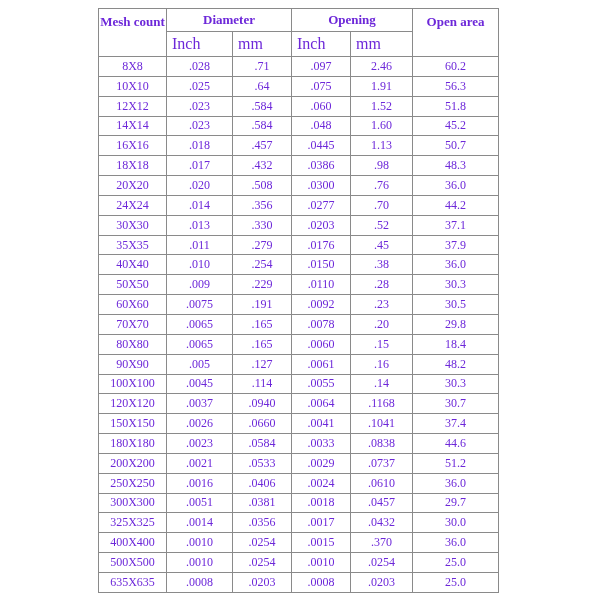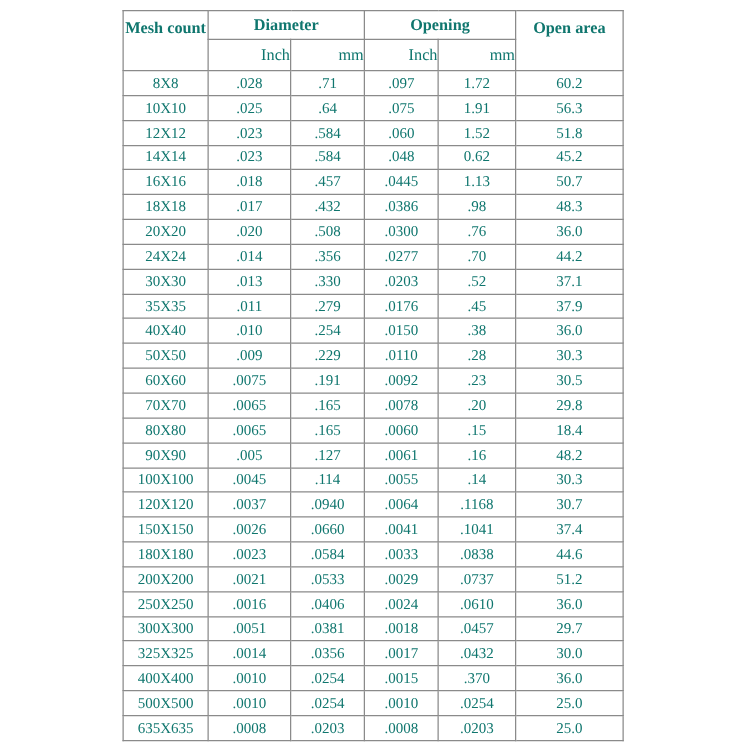--- a/index.html
+++ b/index.html
@@ -6,21 +6,21 @@
     margin: 0;
     padding: 0;
     background: #ffffff;
   }
   .page {
     position: relative;
     width: 508px;
     height: 600px;
     background: #ffffff;
     font-family: "Liberation Serif", "DejaVu Serif", serif;
-    color: #0f766e;
+    color: #6d28d9;
     overflow: hidden;
     padding-left: 40px;
   }
   table.mesh-table {
     position: absolute;
     left: 98px;
     top: 8px;
     width: 400px;
     border-collapse: collapse;
     table-layout: fixed;
@@ -38,23 +38,23 @@
     height: 22px;
     text-align: center;
     vertical-align: middle;
   }
   tr.header-row-1 th.merged {
     vertical-align: top;
     padding-top: 5px;
   }
   tr.header-row-2 th {
     font-weight: normal;
-    font-size: 13px;
+    font-size: 16px;
     height: 24px;
-    text-align: right;
+    text-align: left;
     vertical-align: middle;
     padding-left: 5px;
   }
   tbody.data-body td {
     font-size: 12px;
     height: 18.85px;
     text-align: center;
     vertical-align: middle;
     white-space: nowrap;
   }
@@ -85,21 +85,21 @@
         <th>Inch</th>
         <th>mm</th>
       </tr>
     </thead>
     <tbody class="data-body">
         <tr>
           <td>8X8</td>
           <td>.028</td>
           <td>.71</td>
           <td>.097</td>
-          <td>1.72</td>
+          <td>2.46</td>
           <td>60.2</td>
         </tr>
         <tr>
           <td>10X10</td>
           <td>.025</td>
           <td>.64</td>
           <td>.075</td>
           <td>1.91</td>
           <td>56.3</td>
         </tr>
@@ -109,21 +109,21 @@
           <td>.584</td>
           <td>.060</td>
           <td>1.52</td>
           <td>51.8</td>
         </tr>
         <tr>
           <td>14X14</td>
           <td>.023</td>
           <td>.584</td>
           <td>.048</td>
-          <td>0.62</td>
+          <td>1.60</td>
           <td>45.2</td>
         </tr>
         <tr>
           <td>16X16</td>
           <td>.018</td>
           <td>.457</td>
           <td>.0445</td>
           <td>1.13</td>
           <td>50.7</td>
         </tr>

